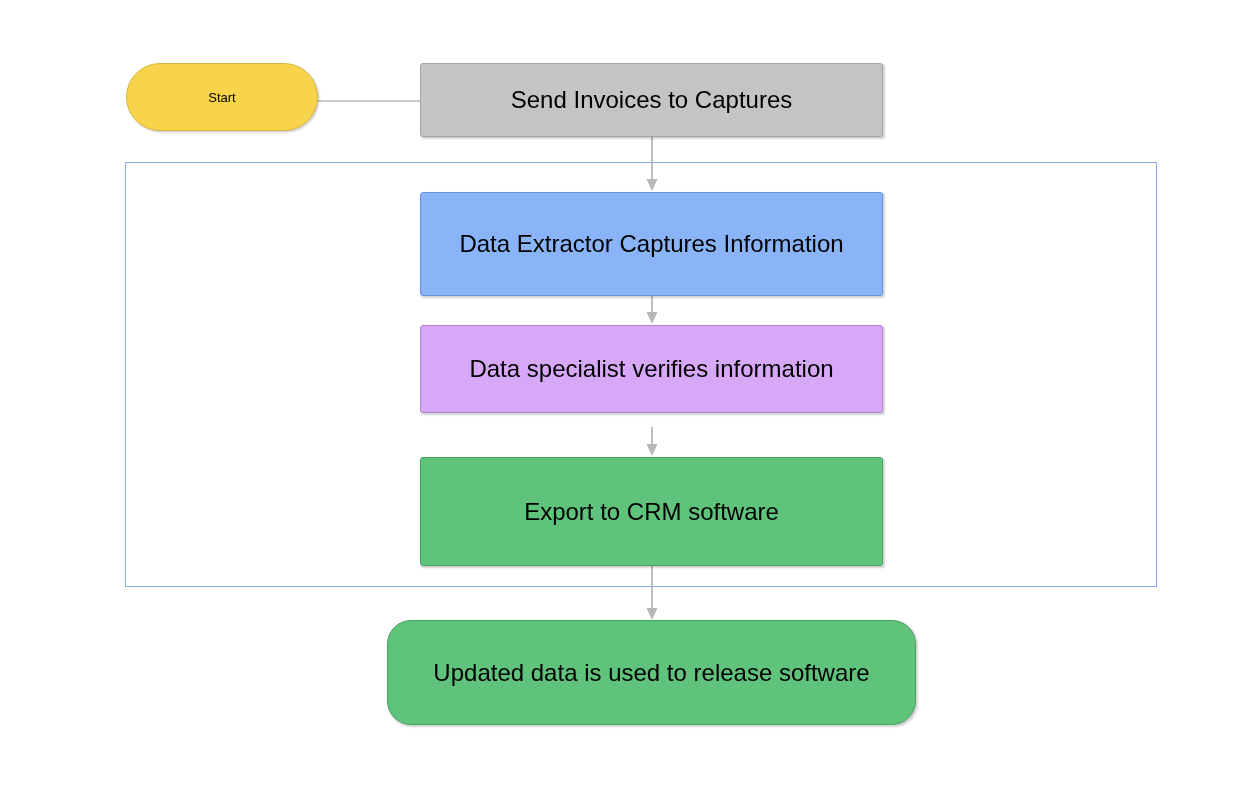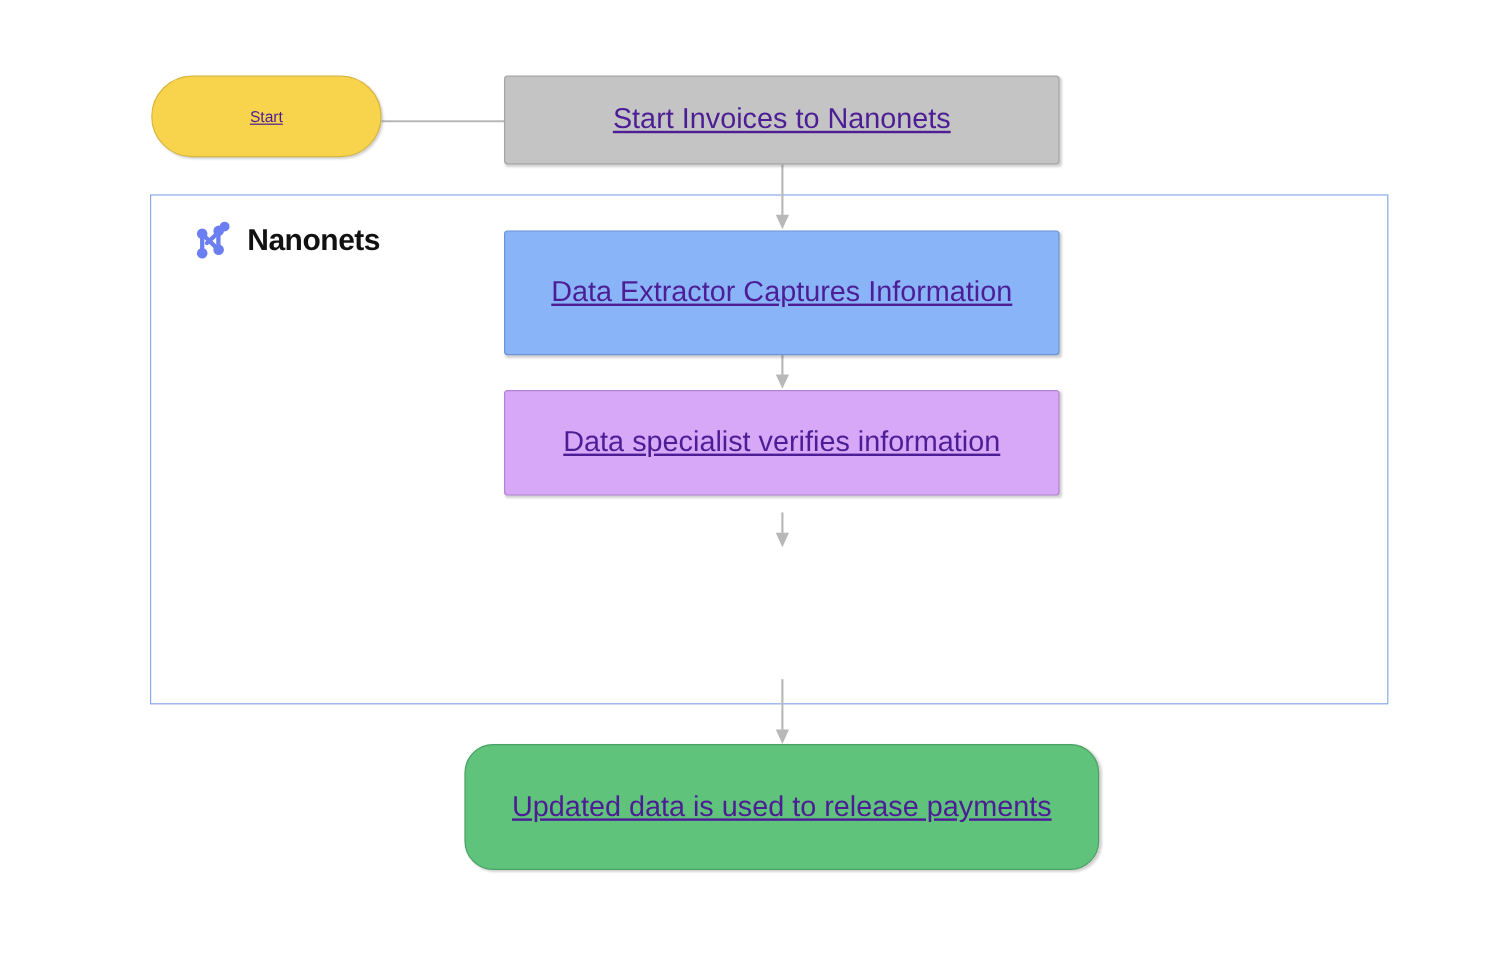--- a/index.html
+++ b/index.html
@@ -55,23 +55,22 @@
   }
 
   
   .node {
     position: absolute;
     box-sizing: border-box;
     display: flex;
     align-items: center;
     justify-content: center;
     text-align: left;
-    color: #4c1d95;
+    color: #000000;
     box-shadow: 1.5px 1.5px 2px rgba(0,0,0,0.18);
-    text-decoration: underline;
   }
 
   .node-start {
     left: 126px;
     top: 63px;
     width: 192px;
     height: 68px;
     background: #f7d44c;
     border: 1.5px solid #d8b63c;
     border-radius: 34px;
@@ -135,40 +134,20 @@
     overflow: visible;
   }
 </style>
 </head>
 <body>
 
 <div id="canvas">
 
   <div class="group-container"></div>
 
-  <div class="brand">
-    <span>
-      <svg class="brand-logo" viewBox="0 0 40 40" xmlns="http://www.w3.org/2000/svg">
-        <g stroke="#6c7ff2" stroke-width="3.6" stroke-linecap="round" fill="none">
-          <line x1="10.5" y1="30.5" x2="10.5" y2="15"></line>
-          <line x1="10.5" y1="15" x2="24" y2="28"></line>
-          <line x1="24" y1="28" x2="24" y2="12.5"></line>
-          <line x1="14.5" y1="22.5" x2="28.5" y2="9.5"></line>
-        </g>
-        <g fill="#6c7ff2">
-          <circle cx="10.5" cy="31" r="4.4"></circle>
-          <circle cx="10.5" cy="14.8" r="4.4"></circle>
-          <circle cx="24.2" cy="28.2" r="4.4"></circle>
-          <circle cx="24.2" cy="12.4" r="4.4"></circle>
-          <circle cx="29.2" cy="8.8" r="4.1"></circle>
-        </g>
-      </svg>
-    </span>
-    <span class="brand-name">Nanonets</span>
-  </div>
 
   <div class="connector" style="left:318px; top:92px; width:104px; height:18px;">
     <svg width="104" height="18" viewBox="0 0 104 18">
       <line x1="0" y1="9" x2="102" y2="9" stroke="#b8b8b8" stroke-width="1.6"></line>
     </svg>
   </div>
 
   <div class="connector" style="left:641px; top:137px; width:22px; height:56px;">
     <svg width="22" height="56" viewBox="0 0 22 56">
       <line x1="11" y1="0" x2="11" y2="44" stroke="#b8b8b8" stroke-width="1.8"></line>
@@ -195,29 +174,32 @@
       <line x1="11" y1="0" x2="11" y2="44" stroke="#b8b8b8" stroke-width="1.8"></line>
       <path d="M11 54 L5.5 42 L16.5 42 Z" fill="#b8b8b8"></path>
     </svg>
   </div>
 
   <div class="node node-start">
     <span>Start</span>
   </div>
 
   <div class="node node-rect node-send">
-    <span>Start Invoices to Nanonets</span>
+    <span>Send Invoices to Captures</span>
   </div>
 
   <div class="node node-rect node-extract">
     <span>Data Extractor Captures Information</span>
   </div>
 
   <div class="node node-rect node-verify">
     <span>Data specialist verifies information</span>
   </div>
 
+  <div class="node node-rect node-export">
+    <span>Export to CRM software</span>
+  </div>
 
   <div class="node node-payments">
-    <span>Updated data is used to release payments</span>
+    <span>Updated data is used to release software</span>
   </div>
 
 </div>
 
 </body></html>

